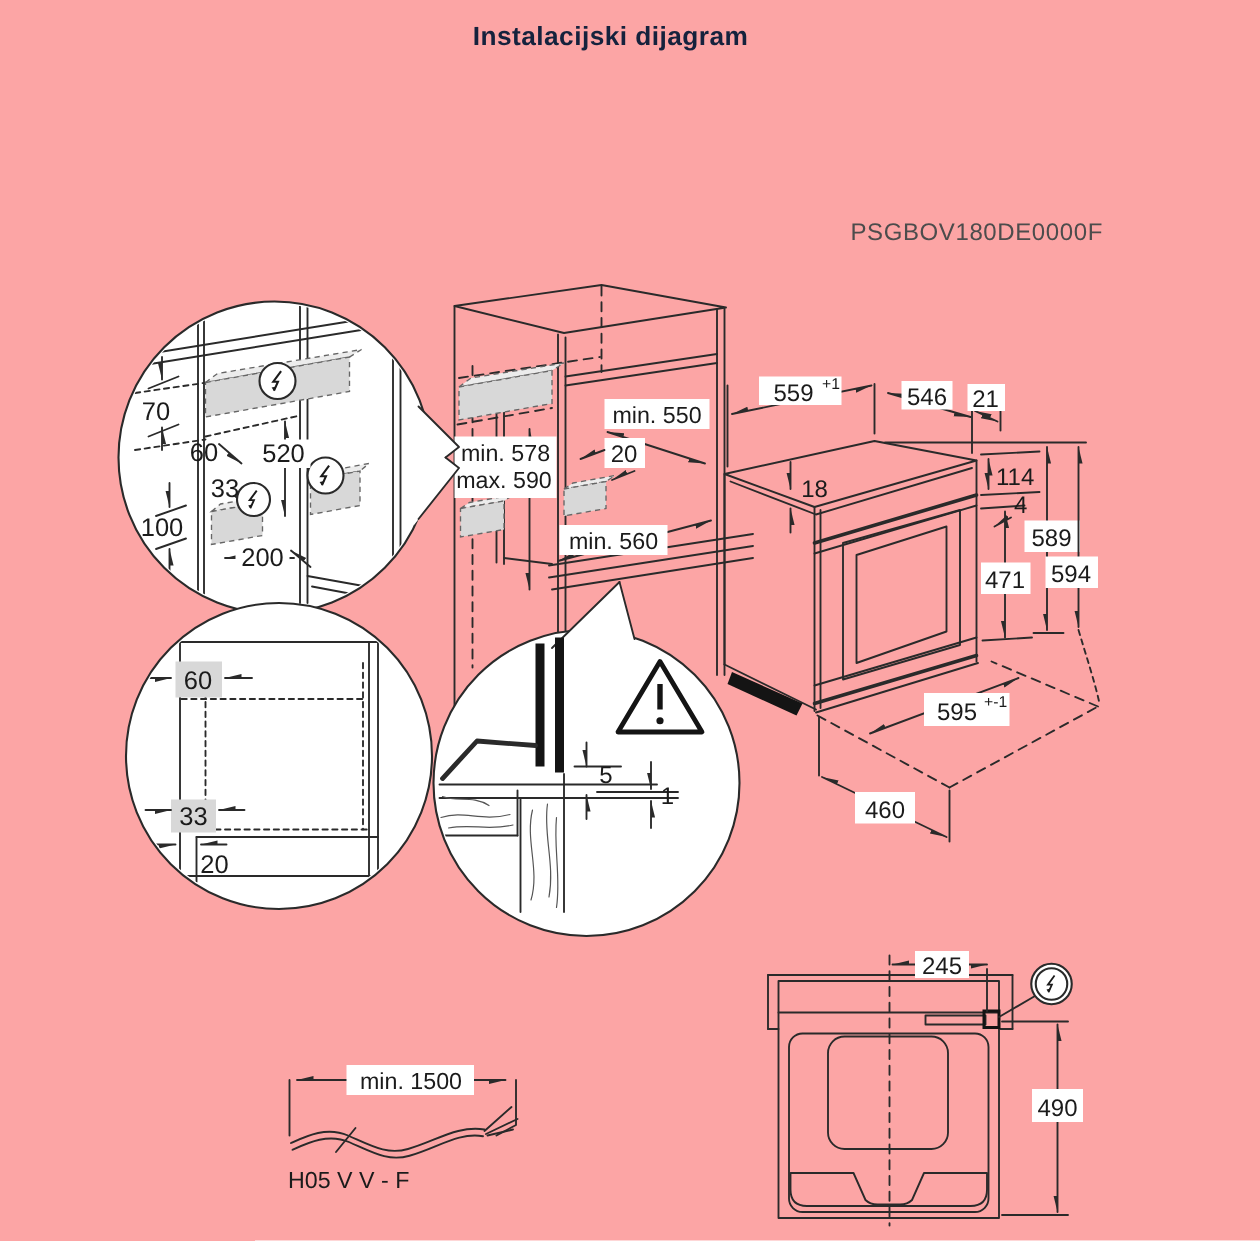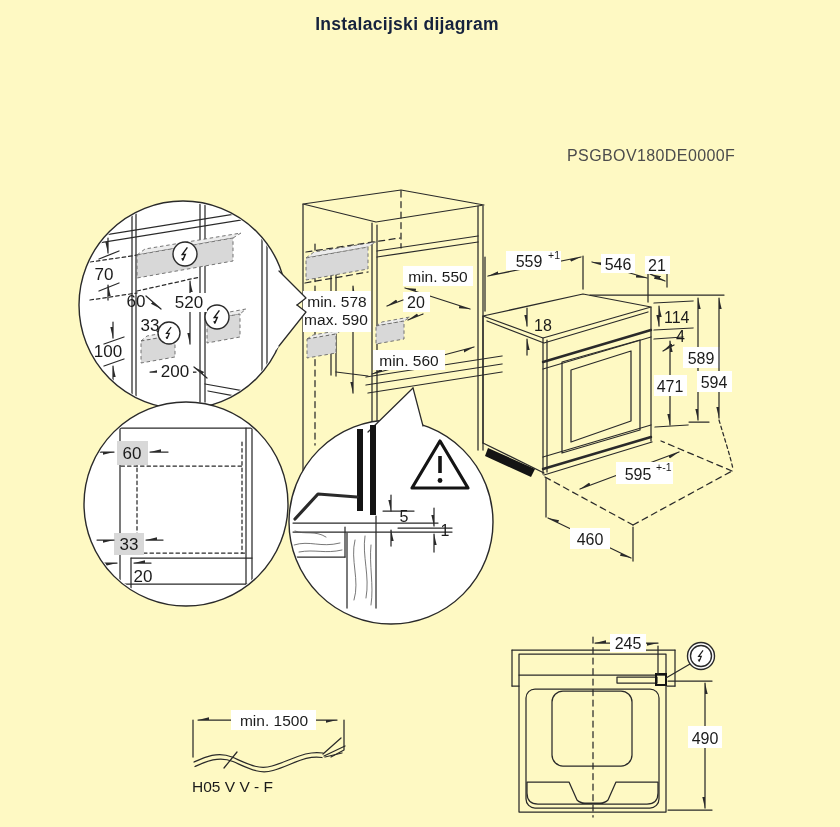--- a/index.html
+++ b/index.html
@@ -1,16 +1,16 @@
 <!DOCTYPE html>
 <html><head>
 <meta charset="utf-8">
 <style>
   html,body{margin:0;padding:0;background:#fff;}
-  #page{position:relative;width:840px;height:827px;background:#fef9c3;overflow:hidden;
+  #page{position:relative;width:840px;height:827px;background:#fca5a5;overflow:hidden;
         font-family:"Liberation Sans",sans-serif;}
   #title{position:absolute;left:0;top:14px;width:814px;text-align:center;
          font-size:17.5px;font-weight:bold;color:#15223d;letter-spacing:.3px;}
   #model{position:absolute;left:567px;top:147px;font-size:16px;color:#4c4c4c;letter-spacing:.4px;}
   svg{position:absolute;left:0;top:0;}
   .ln{stroke:#2a2a2a;fill:none;stroke-width:1.25;stroke-linecap:round;stroke-linejoin:round;}
   .th2{stroke-width:2.4;} .th3{stroke-width:3.2;}
   .dsh{stroke-dasharray:6 4.5;} .dsh2{stroke-dasharray:3.5 3;}
   .gry{fill:#d8d8d8;stroke:#666;stroke-width:.9;stroke-dasharray:3.5 2.8;}
   .gry2{fill:#ececec;stroke:#666;stroke-width:.9;stroke-dasharray:3.5 2.8;}

